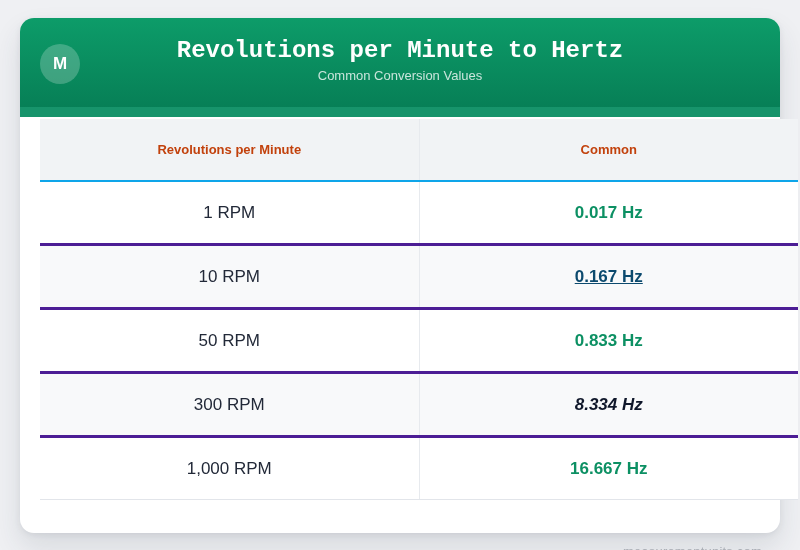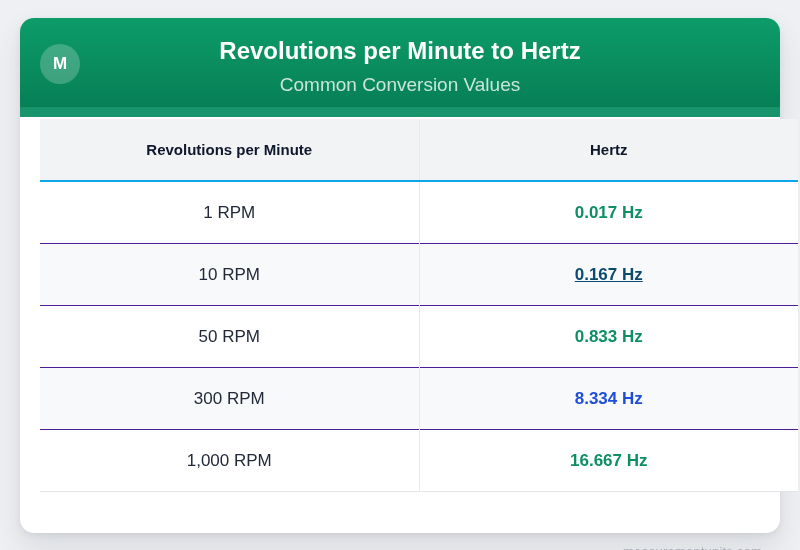--- a/index.html
+++ b/index.html
@@ -62,56 +62,57 @@
     color: #ffffff;
   }
   .title {
     margin: 0;
     padding-top: 21px;
     text-align: center;
     font-size: 24px;
     line-height: 24px;
     font-weight: bold;
     color: #ffffff;
+    font-family: Liberation Mono, monospace;
   }
   .subtitle {
-    margin-top: 14px;
+    margin-top: 5px;
     text-align: center;
-    font-size: 19px;
+    font-size: 13px;
     line-height: 15px;
     color: rgba(255,255,255,0.78);
   }
 
   
   .conv-table {
     position: absolute;
     left: 40px;
     top: 119px;
     width: 758px;
     border-collapse: collapse;
     table-layout: fixed;
     z-index: 3;
   }
   .conv-table th {
     height: 59px;
     background: #f1f3f5;
-    color: #0f172a;
-    font-size: 15px;
+    color: #c2410c;
+    font-size: 13px;
     font-weight: bold;
     text-align: center;
   }
   .conv-table td {
     height: 59px;
     background: #ffffff;
     color: #222938;
     font-size: 17px;
     text-align: center;
   }
   .conv-table tbody tr:nth-child(even) td { background: #f8f9fa; }
-  .conv-table tbody td { border-top: 1px solid #4c1d95; }
+  .conv-table tbody td { border-top: 3px solid #4c1d95; }
   .conv-table tbody tr:first-child td { border-top: 2px solid #0ea5e9; }
   .conv-table tbody tr:last-child td { border-bottom: 1px solid #e2e5ea; }
   .conv-table th + th,
   .conv-table td + td { border-left: 1px solid #e7eaee; }
   .conv-table td.hz { font-weight: bold; }
 
   .watermark {
     position: absolute;
     right: 38px;
     top: 544px;
@@ -132,39 +133,39 @@
   <div class="header-strip" style="background: rgb(23, 148, 107);"></div>
   <div class="badge">
     <span>M</span>
   </div>
 </div>
 
 <table class="conv-table">
   <thead>
     <tr>
       <th>Revolutions per Minute</th>
-      <th>Hertz</th>
+      <th>Common</th>
     </tr>
   </thead>
   <tbody>
       <tr>
         <td style="color: rgb(34, 41, 56);">1 RPM</td>
         <td class="hz" style="color: rgb(12, 144, 99);">0.017 Hz</td>
       </tr>
       <tr>
         <td style="color: rgb(34, 41, 56);">10 RPM</td>
         <td class="hz" style="color: #0c4a6e; text-decoration: underline;">0.167 Hz</td>
       </tr>
       <tr>
         <td style="color: rgb(34, 41, 56);">50 RPM</td>
         <td class="hz" style="color: rgb(12, 144, 99);">0.833 Hz</td>
       </tr>
       <tr>
         <td style="color: rgb(34, 41, 56);">300 RPM</td>
-        <td class="hz" style="color: #1d4ed8;">8.334 Hz</td>
+        <td class="hz" style="color: #0f172a; font-style: italic;">8.334 Hz</td>
       </tr>
       <tr>
         <td style="color: rgb(34, 41, 56);">1,000 RPM</td>
         <td class="hz" style="color: rgb(12, 144, 99);">16.667 Hz</td>
       </tr>
     </tbody>
 </table>
 
 <div class="watermark">measurementunits.com</div>
 

